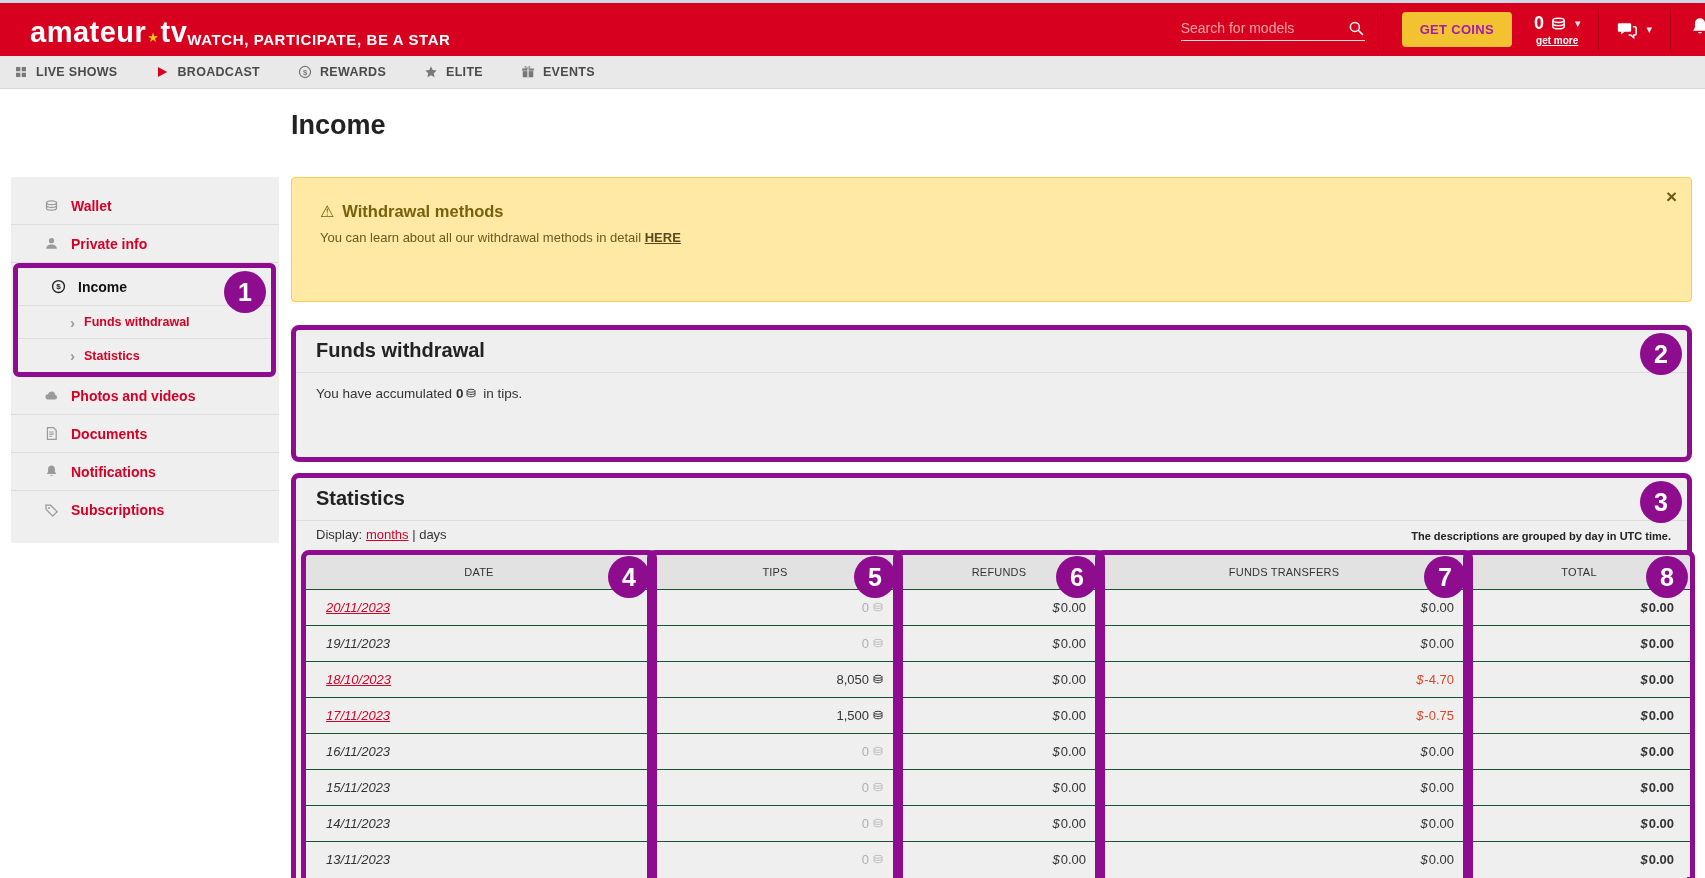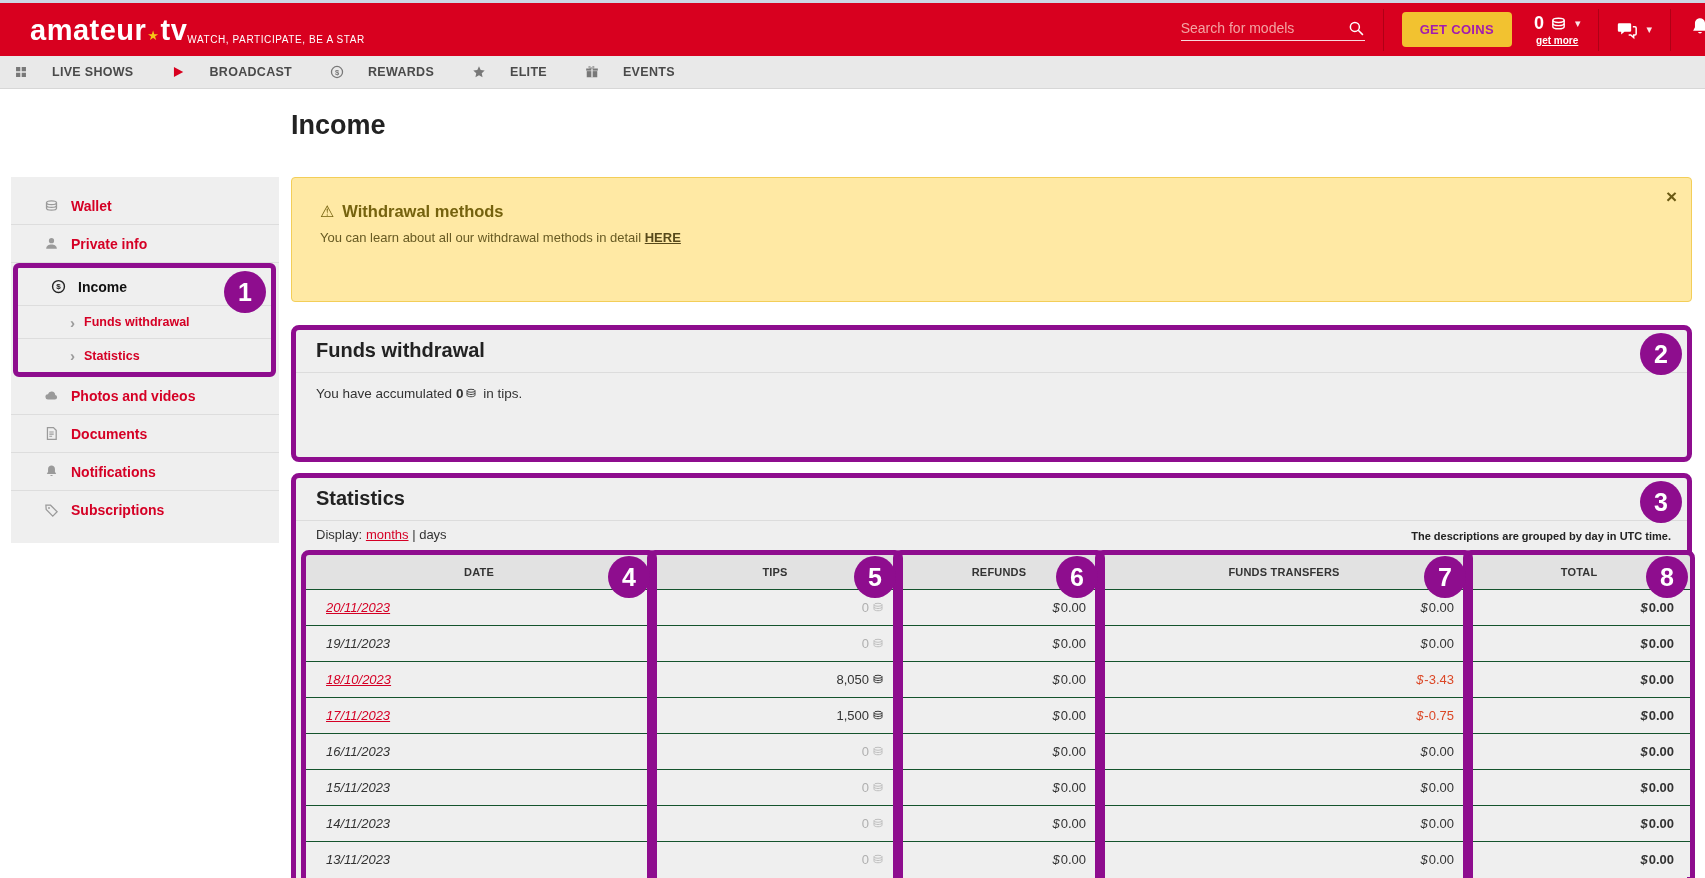--- a/index.html
+++ b/index.html
@@ -9,41 +9,41 @@
   *{box-sizing:border-box;margin:0;padding:0;font-family:"Liberation Sans","DejaVu Sans",sans-serif}
   body{background:#fff}
   .viewport{position:relative;width:1705px;height:878px;overflow:hidden;background:#fff}
   .browser-strip{height:3px;background:#cdd8e4}
 
   
   .topbar{height:53px;background:var(--red);display:flex;align-items:center;padding-left:30px;color:#fff}
   .brand{display:flex;flex-direction:row;line-height:1;cursor:pointer}
   .logo{font-size:29px;font-weight:bold;letter-spacing:.5px;display:flex;align-items:flex-end}
   .logo .star{color:#F5C518;font-size:13px;margin:0 1px 3px}
-  .tagline{font-size:10px;font-weight:normal;letter-spacing:.6px;margin-top:20px}
+  .tagline{font-size:15px;font-weight:bold;letter-spacing:.6px;margin-top:20px}
   .topbar-right{margin-left:auto;display:flex;align-items:center}
   .search-box{display:flex;align-items:center;border-bottom:1px solid rgba(255,255,255,.85);padding-bottom:3px}
   .search-box input{background:transparent;border:none;outline:none;color:#fff;font-size:14px;width:160px}
   .search-box input::placeholder{color:#f3a3a3}
   .icon{display:inline-flex;align-items:center;justify-content:center}
   .search-ico{color:#fff;font-size:18px;margin-left:6px;cursor:pointer}
   .vdiv{width:1px;height:42px;background:#AF0016;margin:0 18px}
   .get-coins{background:var(--yellow);color:#a21caf;font-weight:bold;font-size:13px;border:none;border-radius:4px;padding:10px 18px;cursor:pointer;letter-spacing:.3px}
   .coins-cluster{display:flex;flex-direction:column;align-items:center;margin-left:22px;cursor:pointer}
   .coins-row{display:flex;align-items:center;gap:6px}
   .coin-balance{font-size:18px;font-weight:bold}
   .coin-ico-w{color:#fff;font-size:17px}
   .caret{font-size:11px;color:#fff;opacity:.9;margin-left:2px}
   .get-more{font-size:10px;font-weight:bold;text-decoration:underline;margin-top:1px}
   .chat-wrap{display:flex;align-items:center;gap:7px;cursor:pointer;color:#fff;font-size:20px}
   .bell-wrap{position:relative;cursor:pointer;color:#fff;font-size:22px;margin-right:-8px;width:24px}
 
   
   .mainnav{height:33px;background:#E9E9E9;border-bottom:1px solid #d7d7d7;display:flex;align-items:center;padding-left:14px;gap:38px}
-  .nav-item{display:flex;align-items:center;gap:24px;cursor:pointer}
+  .nav-item{display:flex;align-items:center;gap:8px;cursor:pointer}
   .nav-icon{color:#787878;font-size:14px}
   .nav-icon.red{color:var(--red)}
   .nav-label{font-size:12.5px;font-weight:bold;color:#4a4a4a;letter-spacing:.3px}
 
   
   .page-title{position:absolute;left:291px;top:110px;font-size:27px;font-weight:bold;color:#222}
 
   
   .sidebar{position:absolute;left:11px;top:177px;width:268px;background:#EFEFEF;padding:10px 0 14px}
   .side-item{display:flex;align-items:center;height:38px;padding-left:28px;border-bottom:1px solid #ddd;cursor:pointer}
@@ -78,21 +78,21 @@
 
   .stats-sec{height:560px}
   .display-row{display:flex;justify-content:space-between;align-items:flex-end;padding:6px 16px 8px 20px}
   .display-left{font-size:13px;color:#333}
   .months-link{color:var(--link-red);text-decoration:underline;cursor:pointer}
   .note{font-size:11px;font-weight:bold;color:#222}
 
   .table-zone{position:relative;margin:0 10px;padding-top:5px}
   table{border-collapse:collapse;table-layout:fixed;width:1384px}
   col.c-date{width:346px} col.c-tips{width:246px} col.c-ref{width:202px} col.c-ft{width:368px} col.c-total{width:222px}
-  th{background:#E2E2E2;height:34px;font-size:11px;font-weight:bold;color:#333;text-align:center;letter-spacing:.2px}
+  th{background:#E2E2E2;height:34px;font-size:11px;font-weight:normal;color:#333;text-align:center;letter-spacing:.2px}
   td{height:36px;background:#EFEFEF;border-top:1px solid #14532d;font-size:13px;color:#333}
   td.date{padding-left:20px;font-style:italic}
   td.date .dlink{color:var(--link-red);text-decoration:underline;cursor:pointer}
   td.num{text-align:right}
   td.tips{padding-right:14px}
   td.tips .tip-coin{color:#3a3a3a;font-size:12px;margin-left:3px;vertical-align:-1px}
   td.tips.muted{color:#afafaf}
   td.tips.muted .tip-coin{color:#bfbfbf}
   td.ref,td.ft{padding-right:14px}
   td.total{padding-right:16px;font-weight:bold}
@@ -397,21 +397,21 @@
                 <td class="num tips"><span>8,050</span><span class="icon tip-coin">
                     <svg viewBox="0 0 24 24" width="1em" height="1em" fill="currentColor" xmlns="http://www.w3.org/2000/svg">
                       <g fill="none" stroke="currentColor" stroke-width="2">
                         <ellipse cx="12" cy="7.5" rx="8" ry="3"></ellipse>
                         <path d="M4 7.5V12c0 1.7 3.6 3 8 3s8-1.3 8-3V7.5"></path>
                         <path d="M4 12v4.5c0 1.7 3.6 3 8 3s8-1.3 8-3V12"></path>
                       </g>
                     </svg>
                   </span></td>
                 <td class="num ref"><span class="cur">$</span><span>0.00</span></td>
-                <td class="num ft neg"><span class="cur">$</span><span>-3.43</span></td>
+                <td class="num ft neg"><span class="cur">$</span><span>-4.70</span></td>
                 <td class="num total"><span class="cur">$</span><span>0.00</span></td>
               </tr>
               <tr>
                 <td class="date"><span class="dlink">17/11/2023</span></td>
                 <td class="num tips"><span>1,500</span><span class="icon tip-coin">
                     <svg viewBox="0 0 24 24" width="1em" height="1em" fill="currentColor" xmlns="http://www.w3.org/2000/svg">
                       <g fill="none" stroke="currentColor" stroke-width="2">
                         <ellipse cx="12" cy="7.5" rx="8" ry="3"></ellipse>
                         <path d="M4 7.5V12c0 1.7 3.6 3 8 3s8-1.3 8-3V7.5"></path>
                         <path d="M4 12v4.5c0 1.7 3.6 3 8 3s8-1.3 8-3V12"></path>

